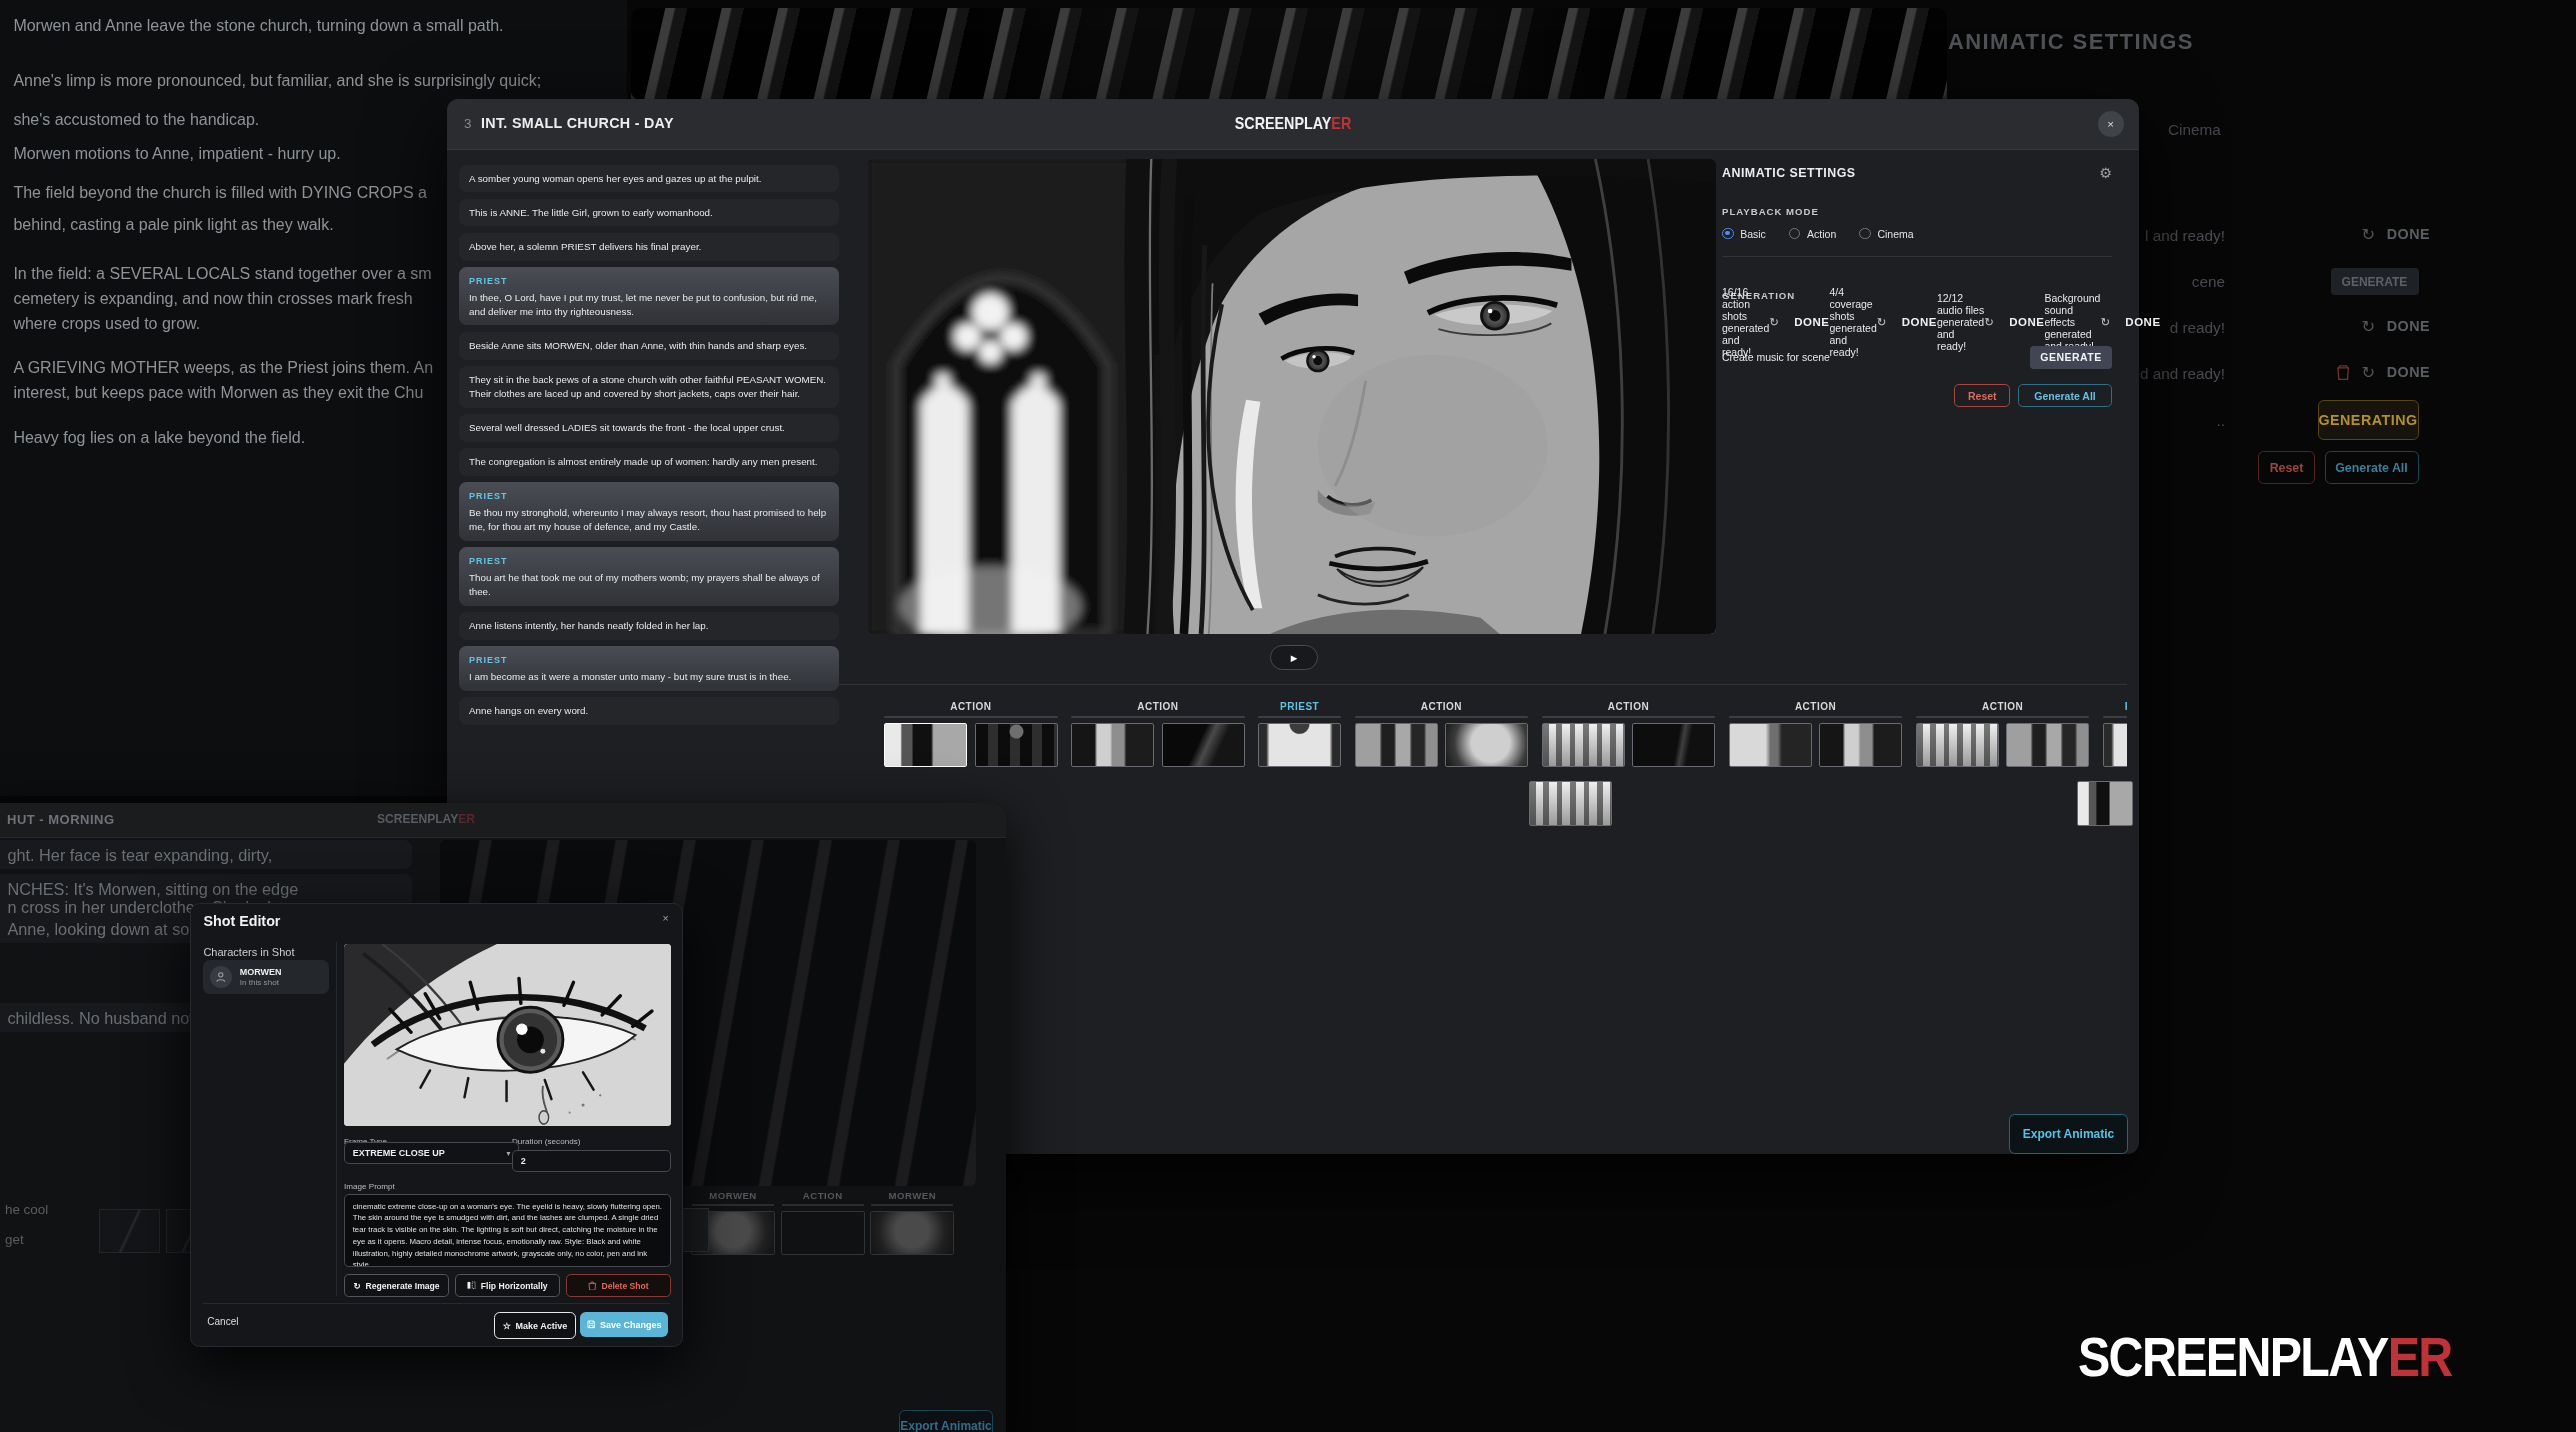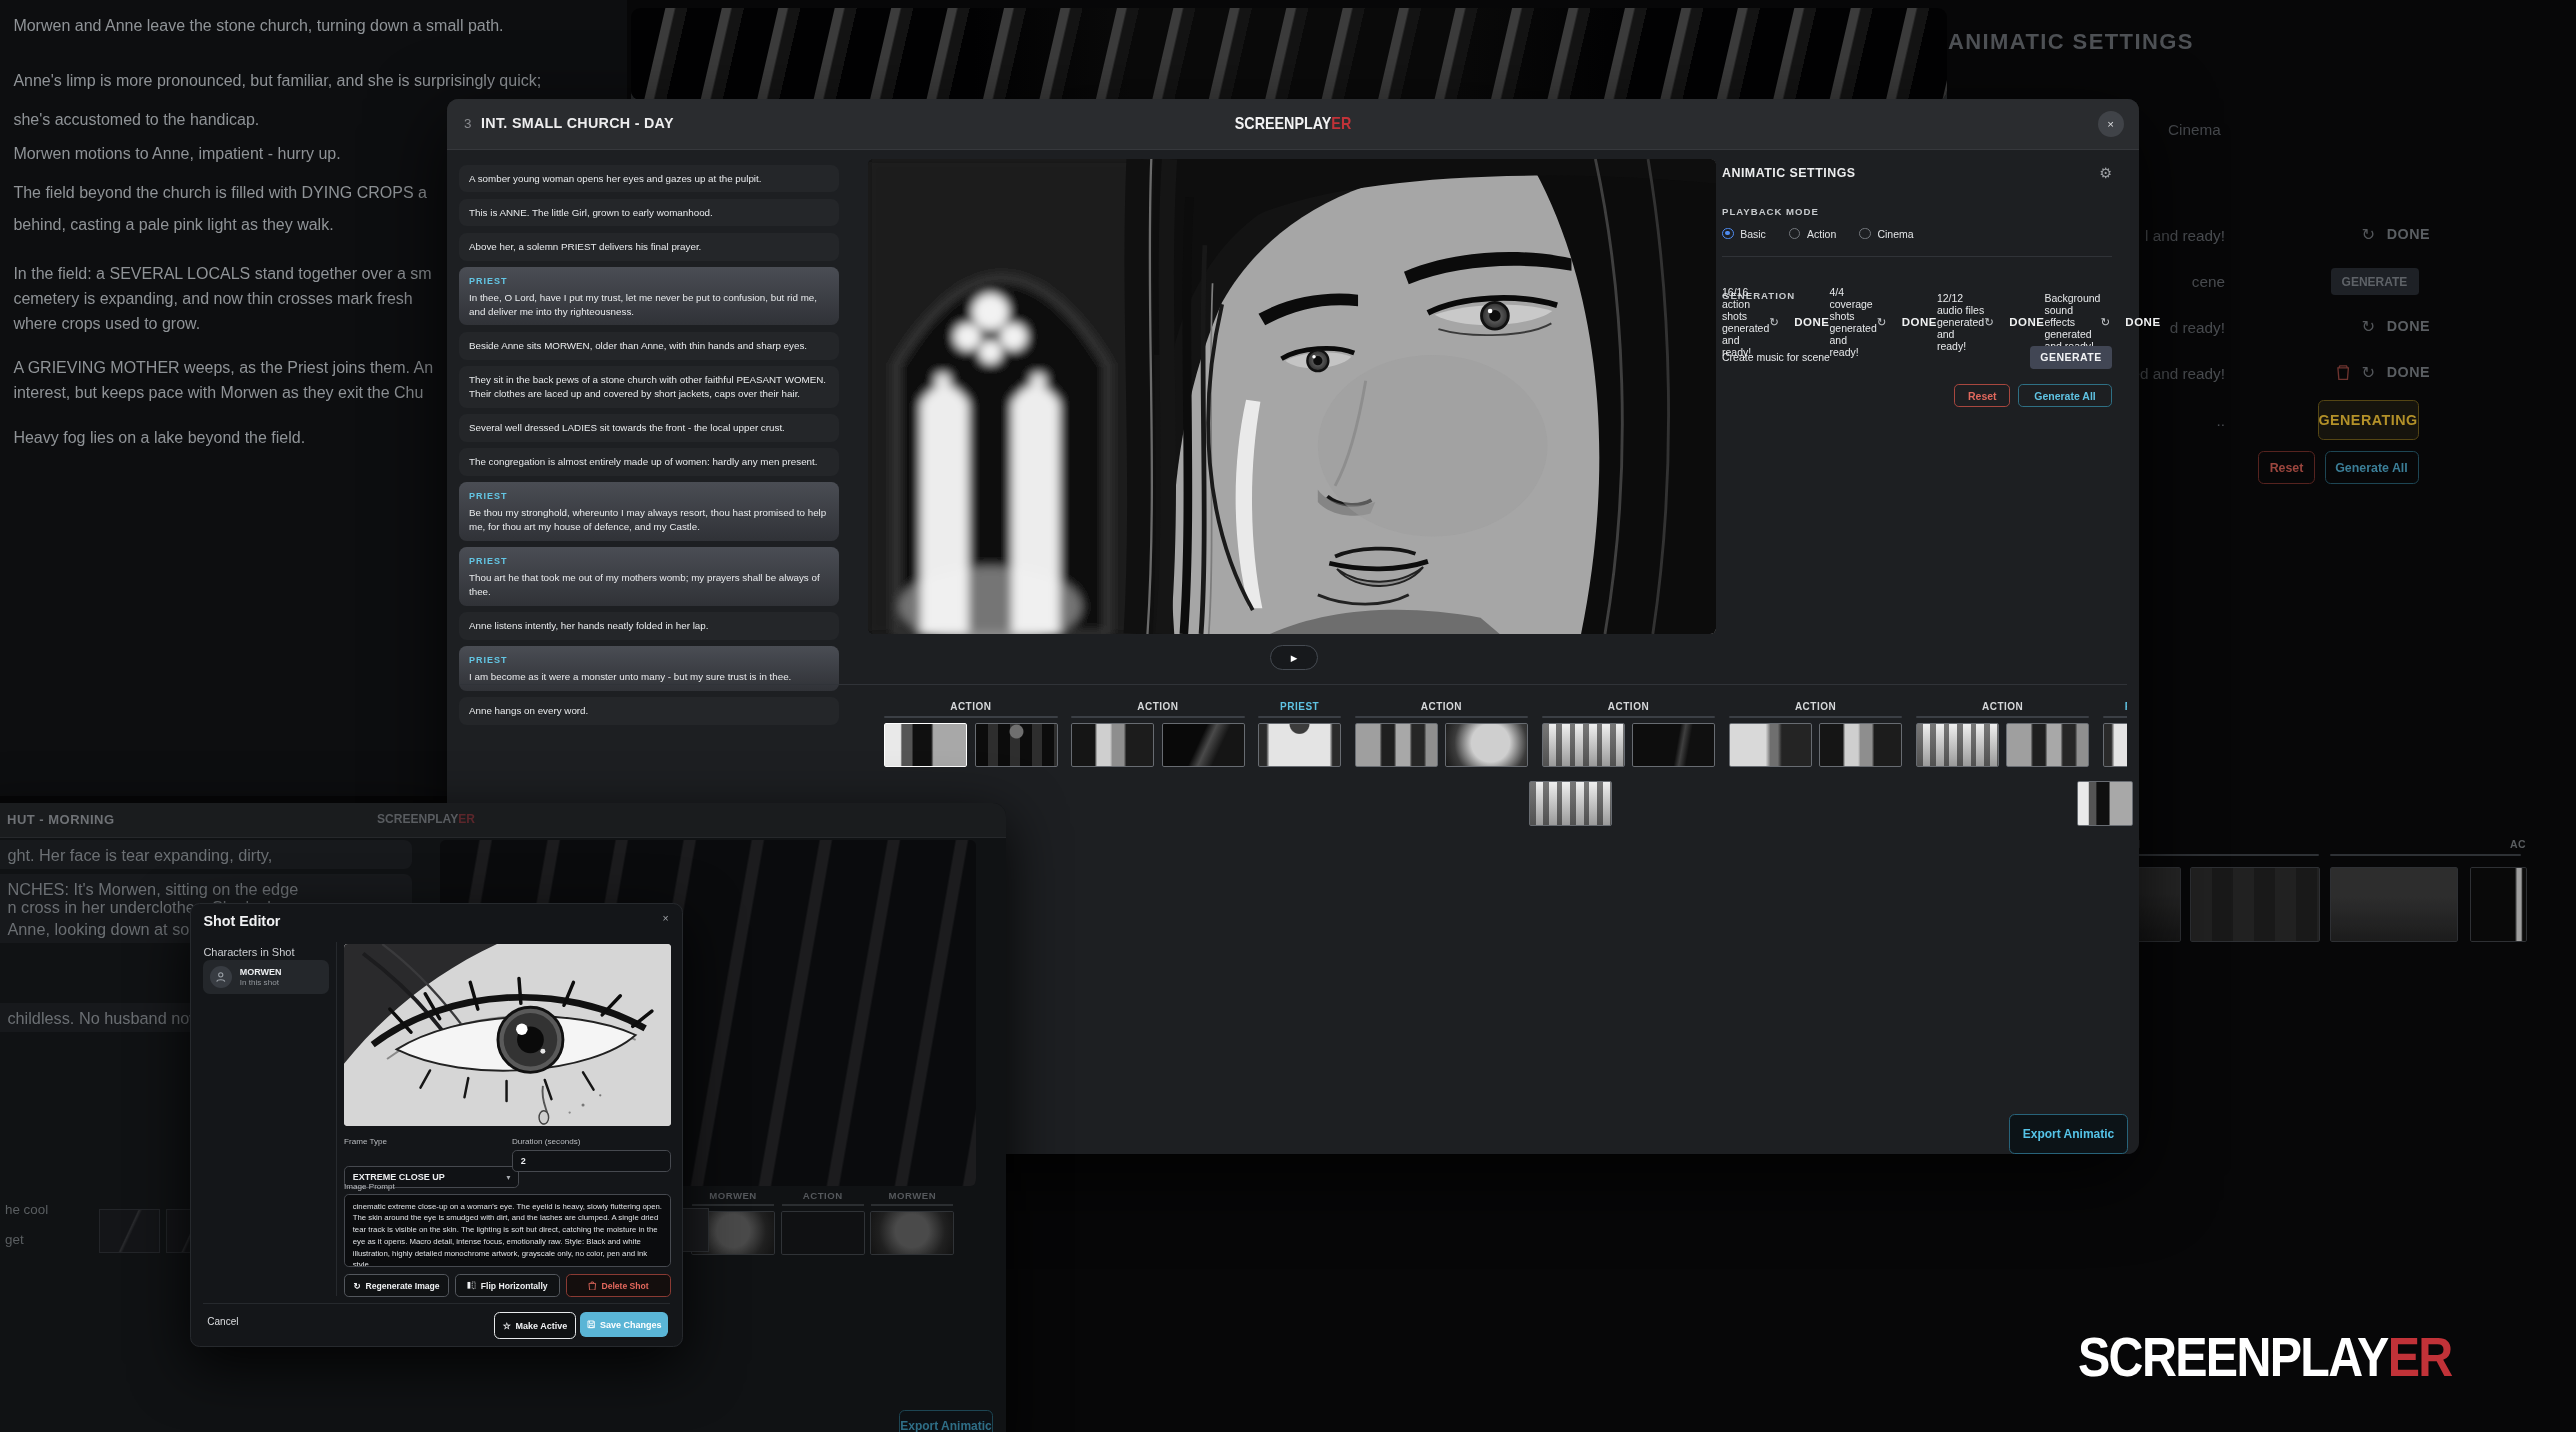--- a/index.html
+++ b/index.html
@@ -144,21 +144,21 @@
   .charcard{position:absolute;left:12.4px;top:56px;width:126px;height:34px;background:#24272b;border-radius:6.7px;
     display:flex;align-items:center;padding-left:6.7px;box-sizing:border-box;cursor:pointer;}
   .avatar{width:22px;height:22px;border-radius:50%;background:#383c42;display:flex;align-items:center;justify-content:center;}
   .charname{margin-left:7.7px;}
   .charname .nm{font-size:9px;font-weight:bold;color:#eceef0;}
   .charname .nt{font-size:8.1px;color:#93979c;margin-top:1px;}
   .vline{position:absolute;left:145px;top:38px;bottom:50px;width:1px;background:#26292d;}
   .eyebox{position:absolute;left:153px;top:40px;width:327px;height:182px;border-radius:3.8px;overflow:hidden;background:#d6d6d6;}
   .eyebox svg{display:block;width:100%;height:100%;}
   .flabel{position:absolute;font-size:8.1px;color:#b9bcc0;}
-  .select{position:absolute;left:153px;top:262px;width:175px;height:22px;background:#101215;border:1px solid #46494f;
+  .select{position:absolute;left:153px;top:238px;width:175px;height:22px;background:#101215;border:1px solid #46494f;
     border-radius:4.8px;box-sizing:border-box;display:flex;align-items:center;padding:0 7.7px;cursor:pointer;}
   .select .val{flex:1;font-size:9px;font-weight:bold;color:#eceef0;}
   .select .chev{font-size:7.7px;color:#aaadb2;}
   .din{position:absolute;left:321px;top:246px;width:159px;height:22px;background:#101215;border:1px solid #46494f;
     border-radius:4.8px;box-sizing:border-box;color:#eceef0;font-size:9px;font-weight:bold;padding:0 7.7px;
     font-family:"Liberation Sans",sans-serif;}
   .prompt{position:absolute;left:153px;top:290px;width:327px;height:73px;background:#0b0c0e;border:1px solid #46494f;
     border-radius:4.8px;box-sizing:border-box;padding:5.7px 7.7px;font-size:7.8px;line-height:11.7px;color:#dfe1e4;overflow:hidden;}
   .shbtns{position:absolute;left:153px;top:370px;width:327px;display:flex;gap:5.7px;}
   .shbtn{flex:1;height:21px;background:#101214;border:1px solid #53575d;border-radius:4.8px;color:#eef0f2;
@@ -228,30 +228,20 @@
   </div>
   <div class="bgrow" style="top:400px;height:42px">
     <span class="bgfrag" style="top:11.5px">..</span>
     <span class="bgwarn">GENERATING</span>
   </div>
   <div class="bgrow" style="top:451px;height:36px">
     <span class="bgreset">Reset</span>
     <span class="bggenall">Generate All</span>
   </div>
 
-  <div class="bgstrip">
-    <span class="lab" style="left:1.9px">I</span>
-    <span class="lab" style="left:375px">AC</span>
-    <span class="seg" style="left:0;width:184px"></span>
-    <span class="seg" style="left:195px;width:191px"></span>
-    <div class="bgthumb g1" style="left:0;width:44px"></div>
-    <div class="bgthumb g2" style="left:55px;width:128px"></div>
-    <div class="bgthumb g3" style="left:195px;width:126px"></div>
-    <div class="bgthumb g4" style="left:335px;width:55px"></div>
-  </div>
 
   <div class="biglogo">
     <span>SCREENPLAY</span><span class="red">ER</span>
   </div>
 
   <div class="hut">
     <div class="huthead">
       <span class="huttitle">HUT - MORNING</span>
       <span class="hlogo"><span>SCREENPLAY</span><span class="red">ER</span></span>
     </div>

